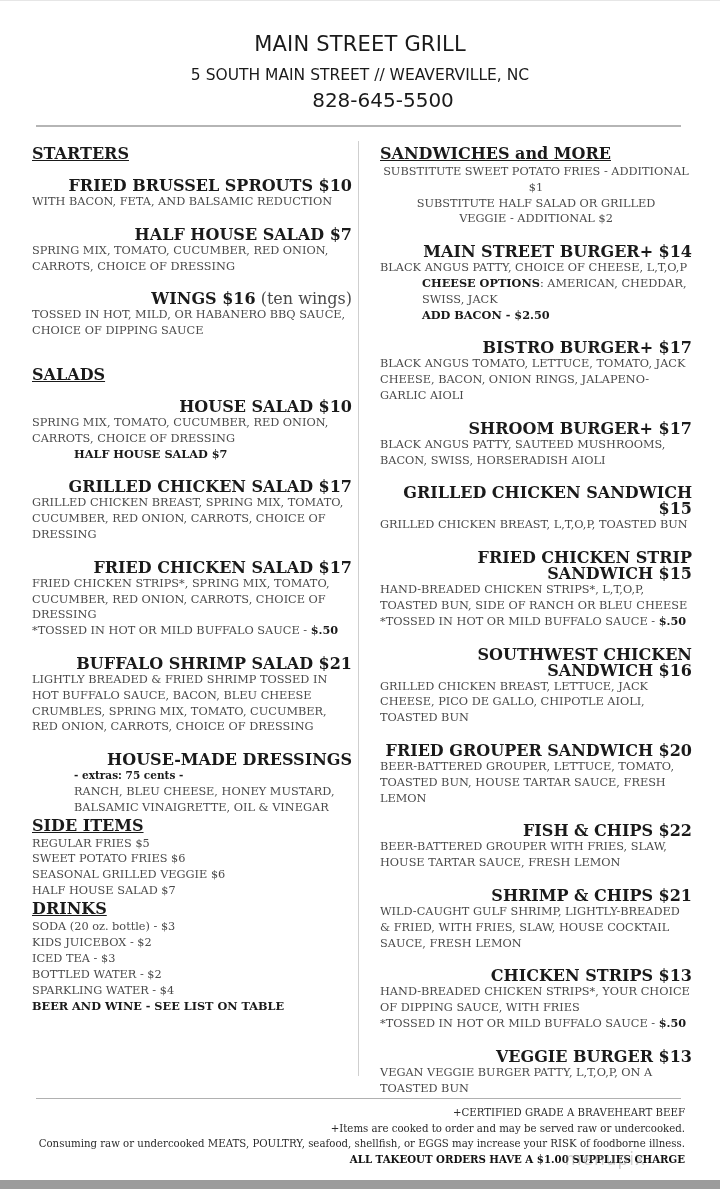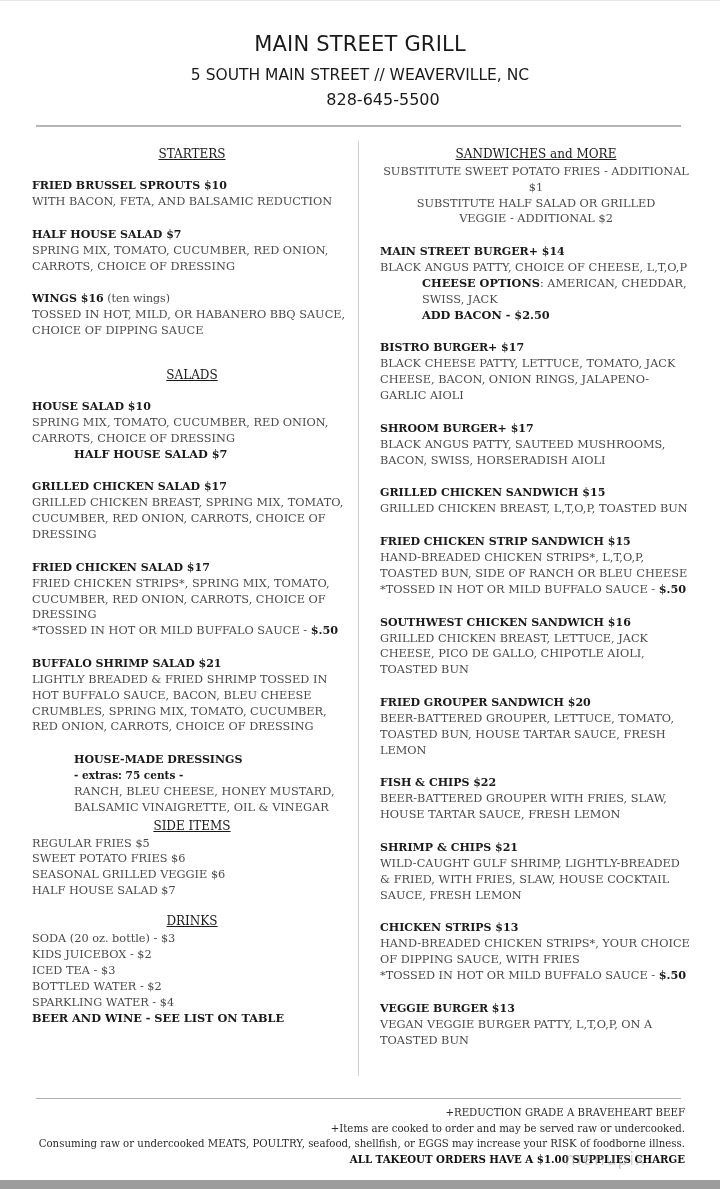--- a/index.html
+++ b/index.html
@@ -7,32 +7,32 @@
     width: 720px; height: 1189px; position: relative; overflow: hidden;
     background: #ffffff; color: #3a3a3a;
     font-family: "DejaVu Serif", "Liberation Serif", serif;
   }
   .page { position: absolute; left: 0; top: 0; width: 720px; height: 1180px; background: #fff; border-top: 1px solid #e6e6e6; }
   .bottom-bar { position: absolute; left: 0; top: 1180px; width: 720px; height: 9px; background: #9c9c9c; }
 
   .header { position: absolute; left: 0; top: 28px; width: 720px; text-align: center; font-family: "DejaVu Sans", "Liberation Sans", sans-serif; color: #1a1a1a; }
   .title { font-size: 21px; letter-spacing: 0.2px; line-height: 30px; }
   .address { font-size: 15.5px; line-height: 26px; margin-top: 3px; }
-  .phone { font-size: 16px; line-height: 24px; padding-left: 46px; }
+  .phone { font-size: 20px; line-height: 24px; padding-left: 46px; }
   .rule-top { position: absolute; left: 36px; top: 124px; width: 645px; height: 2px; background: #b5b5b5; }
   .vdivider { position: absolute; left: 358px; top: 140px; width: 1px; height: 935px; background: #cfcfcf; }
   .rule-bottom { position: absolute; left: 36px; top: 1097px; width: 645px; height: 1px; background: #b0b0b0; }
 
   .col { position: absolute; font-size: 11.3px; line-height: 15.8px; color: #4a4a4a; }
   .col-left { left: 32px; top: 143px; width: 320px; }
   .col-right { left: 380px; top: 143px; width: 312px; }
 
-  .section-title { text-align: center; font-weight: normal; text-decoration: underline; font-size: 12px; color: #1a1a1a; line-height: 20px; }
+  .section-title { font-weight: bold; text-decoration: underline; font-size: 16px; color: #1a1a1a; line-height: 20px; }
   .item { margin-top: 17px; }
-  .item-name { font-weight: bold; color: #1a1a1a; font-size: 11px; line-height: 16px; }
+  .item-name { font-weight: bold; color: #1a1a1a; font-size: 16px; line-height: 16px; text-align: right; }
   .item-desc { color: #4a4a4a; }
   .item-note strong { color: #1a1a1a; }
   .indent { padding-left: 42px; }
   .bold { font-weight: bold; color: #1a1a1a; }
   .extras { font-weight: bold; font-size: 10.5px; color: #1a1a1a; }
   .centered { text-align: center; }
   .list-line { line-height: 15.9px; }
 
   .footer { position: absolute; right: 35px; top: 1104px; width: 660px; text-align: right; font-size: 10.2px; line-height: 15.5px; color: #2a2a2a; }
   .footer .bold { color: #111; }
@@ -97,21 +97,21 @@
     </div>
 
     <div style="">
       <div class="section-title">SIDE ITEMS</div>
       <div class="list-line">REGULAR FRIES $5</div>
       <div class="list-line">SWEET POTATO FRIES $6</div>
       <div class="list-line">SEASONAL GRILLED VEGGIE $6</div>
       <div class="list-line">HALF HOUSE SALAD $7</div>
     </div>
 
-    <div style="margin-top:12px">
+    <div style="margin-top:0">
       <div class="section-title">DRINKS</div>
       <div class="list-line">SODA (20 oz. bottle) - $3</div>
       <div class="list-line">KIDS JUICEBOX - $2</div>
       <div class="list-line">ICED TEA - $3</div>
       <div class="list-line">BOTTLED WATER - $2</div>
       <div class="list-line">SPARKLING WATER - $4</div>
       <div class="list-line bold">BEER AND WINE - SEE LIST ON TABLE</div>
     </div>
   </div>
 
@@ -122,21 +122,21 @@
       <div class="centered" style="padding:0 14px">SUBSTITUTE HALF SALAD OR GRILLED VEGGIE - ADDITIONAL $2</div>
 
       <div class="item" style="margin-top:17px">
         <div class="item-name">MAIN STREET BURGER+ $14</div>
         <div class="item-desc">BLACK ANGUS PATTY, CHOICE OF CHEESE, L,T,O,P</div>
         <div class="indent"><span class="bold">CHEESE OPTIONS</span><span>: AMERICAN, CHEDDAR, SWISS, JACK</span></div>
         <div class="indent bold">ADD BACON - $2.50</div>
       </div>
       <div class="item">
         <div class="item-name">BISTRO BURGER+ $17</div>
-        <div class="item-desc">BLACK CHEESE PATTY, LETTUCE, TOMATO, JACK CHEESE, BACON, ONION RINGS, JALAPENO-GARLIC AIOLI</div>
+        <div class="item-desc">BLACK ANGUS TOMATO, LETTUCE, TOMATO, JACK CHEESE, BACON, ONION RINGS, JALAPENO-GARLIC AIOLI</div>
       </div>
       <div class="item">
         <div class="item-name">SHROOM BURGER+ $17</div>
         <div class="item-desc">BLACK ANGUS PATTY, SAUTEED MUSHROOMS, BACON, SWISS, HORSERADISH AIOLI</div>
       </div>
       <div class="item">
         <div class="item-name">GRILLED CHICKEN SANDWICH $15</div>
         <div class="item-desc">GRILLED CHICKEN BREAST, L,T,O,P, TOASTED BUN</div>
       </div>
       <div class="item">
@@ -168,20 +168,20 @@
       <div class="item">
         <div class="item-name">VEGGIE BURGER $13</div>
         <div class="item-desc">VEGAN VEGGIE BURGER PATTY, L,T,O,P, ON A TOASTED BUN</div>
       </div>
     </div>
   </div>
 
   <div class="rule-bottom"></div>
 
   <div class="footer">
-    <div>+REDUCTION GRADE A BRAVEHEART BEEF</div>
+    <div>+CERTIFIED GRADE A BRAVEHEART BEEF</div>
     <div>+Items are cooked to order and  may be  served raw or undercooked.</div>
     <div>Consuming raw or undercooked MEATS, POULTRY, seafood, shellfish, or EGGS may increase your RISK of foodborne illness.</div>
     <div class="bold">ALL TAKEOUT ORDERS HAVE A $1.00 SUPPLIES CHARGE</div>
   </div>
   <div class="watermark">menupix</div>
 </div>
 <div class="bottom-bar"></div>
 
 </body></html>

